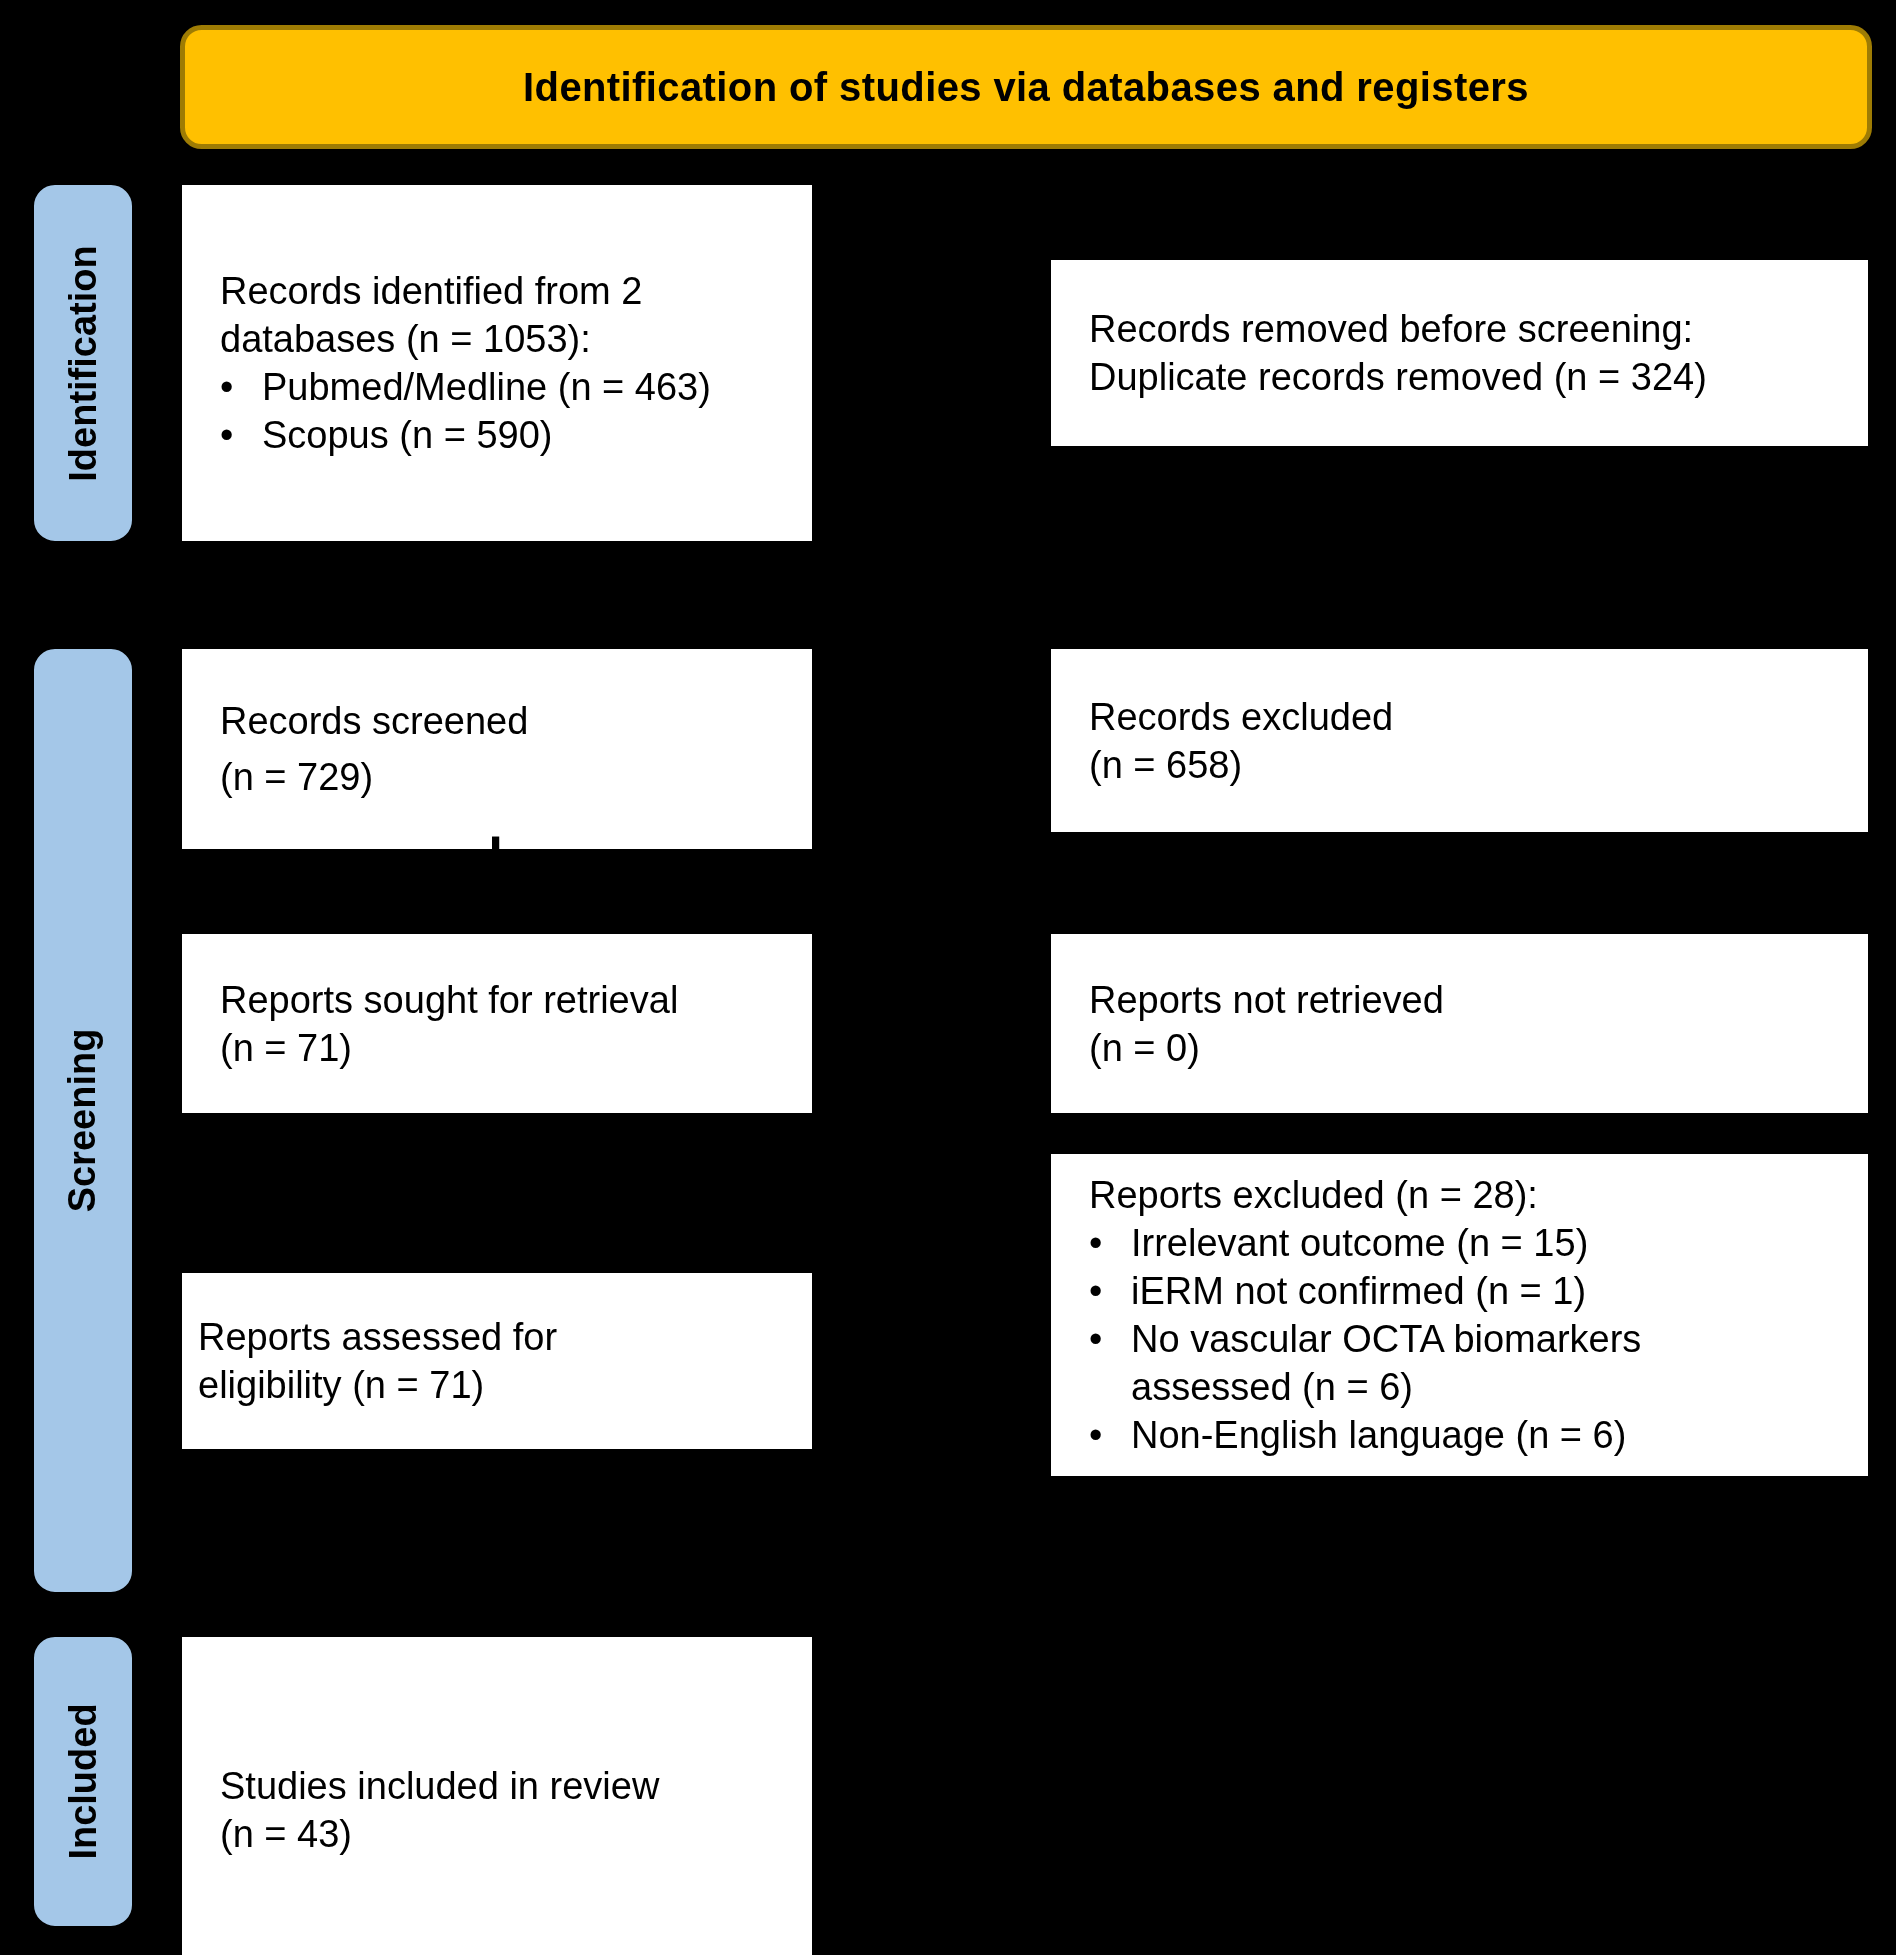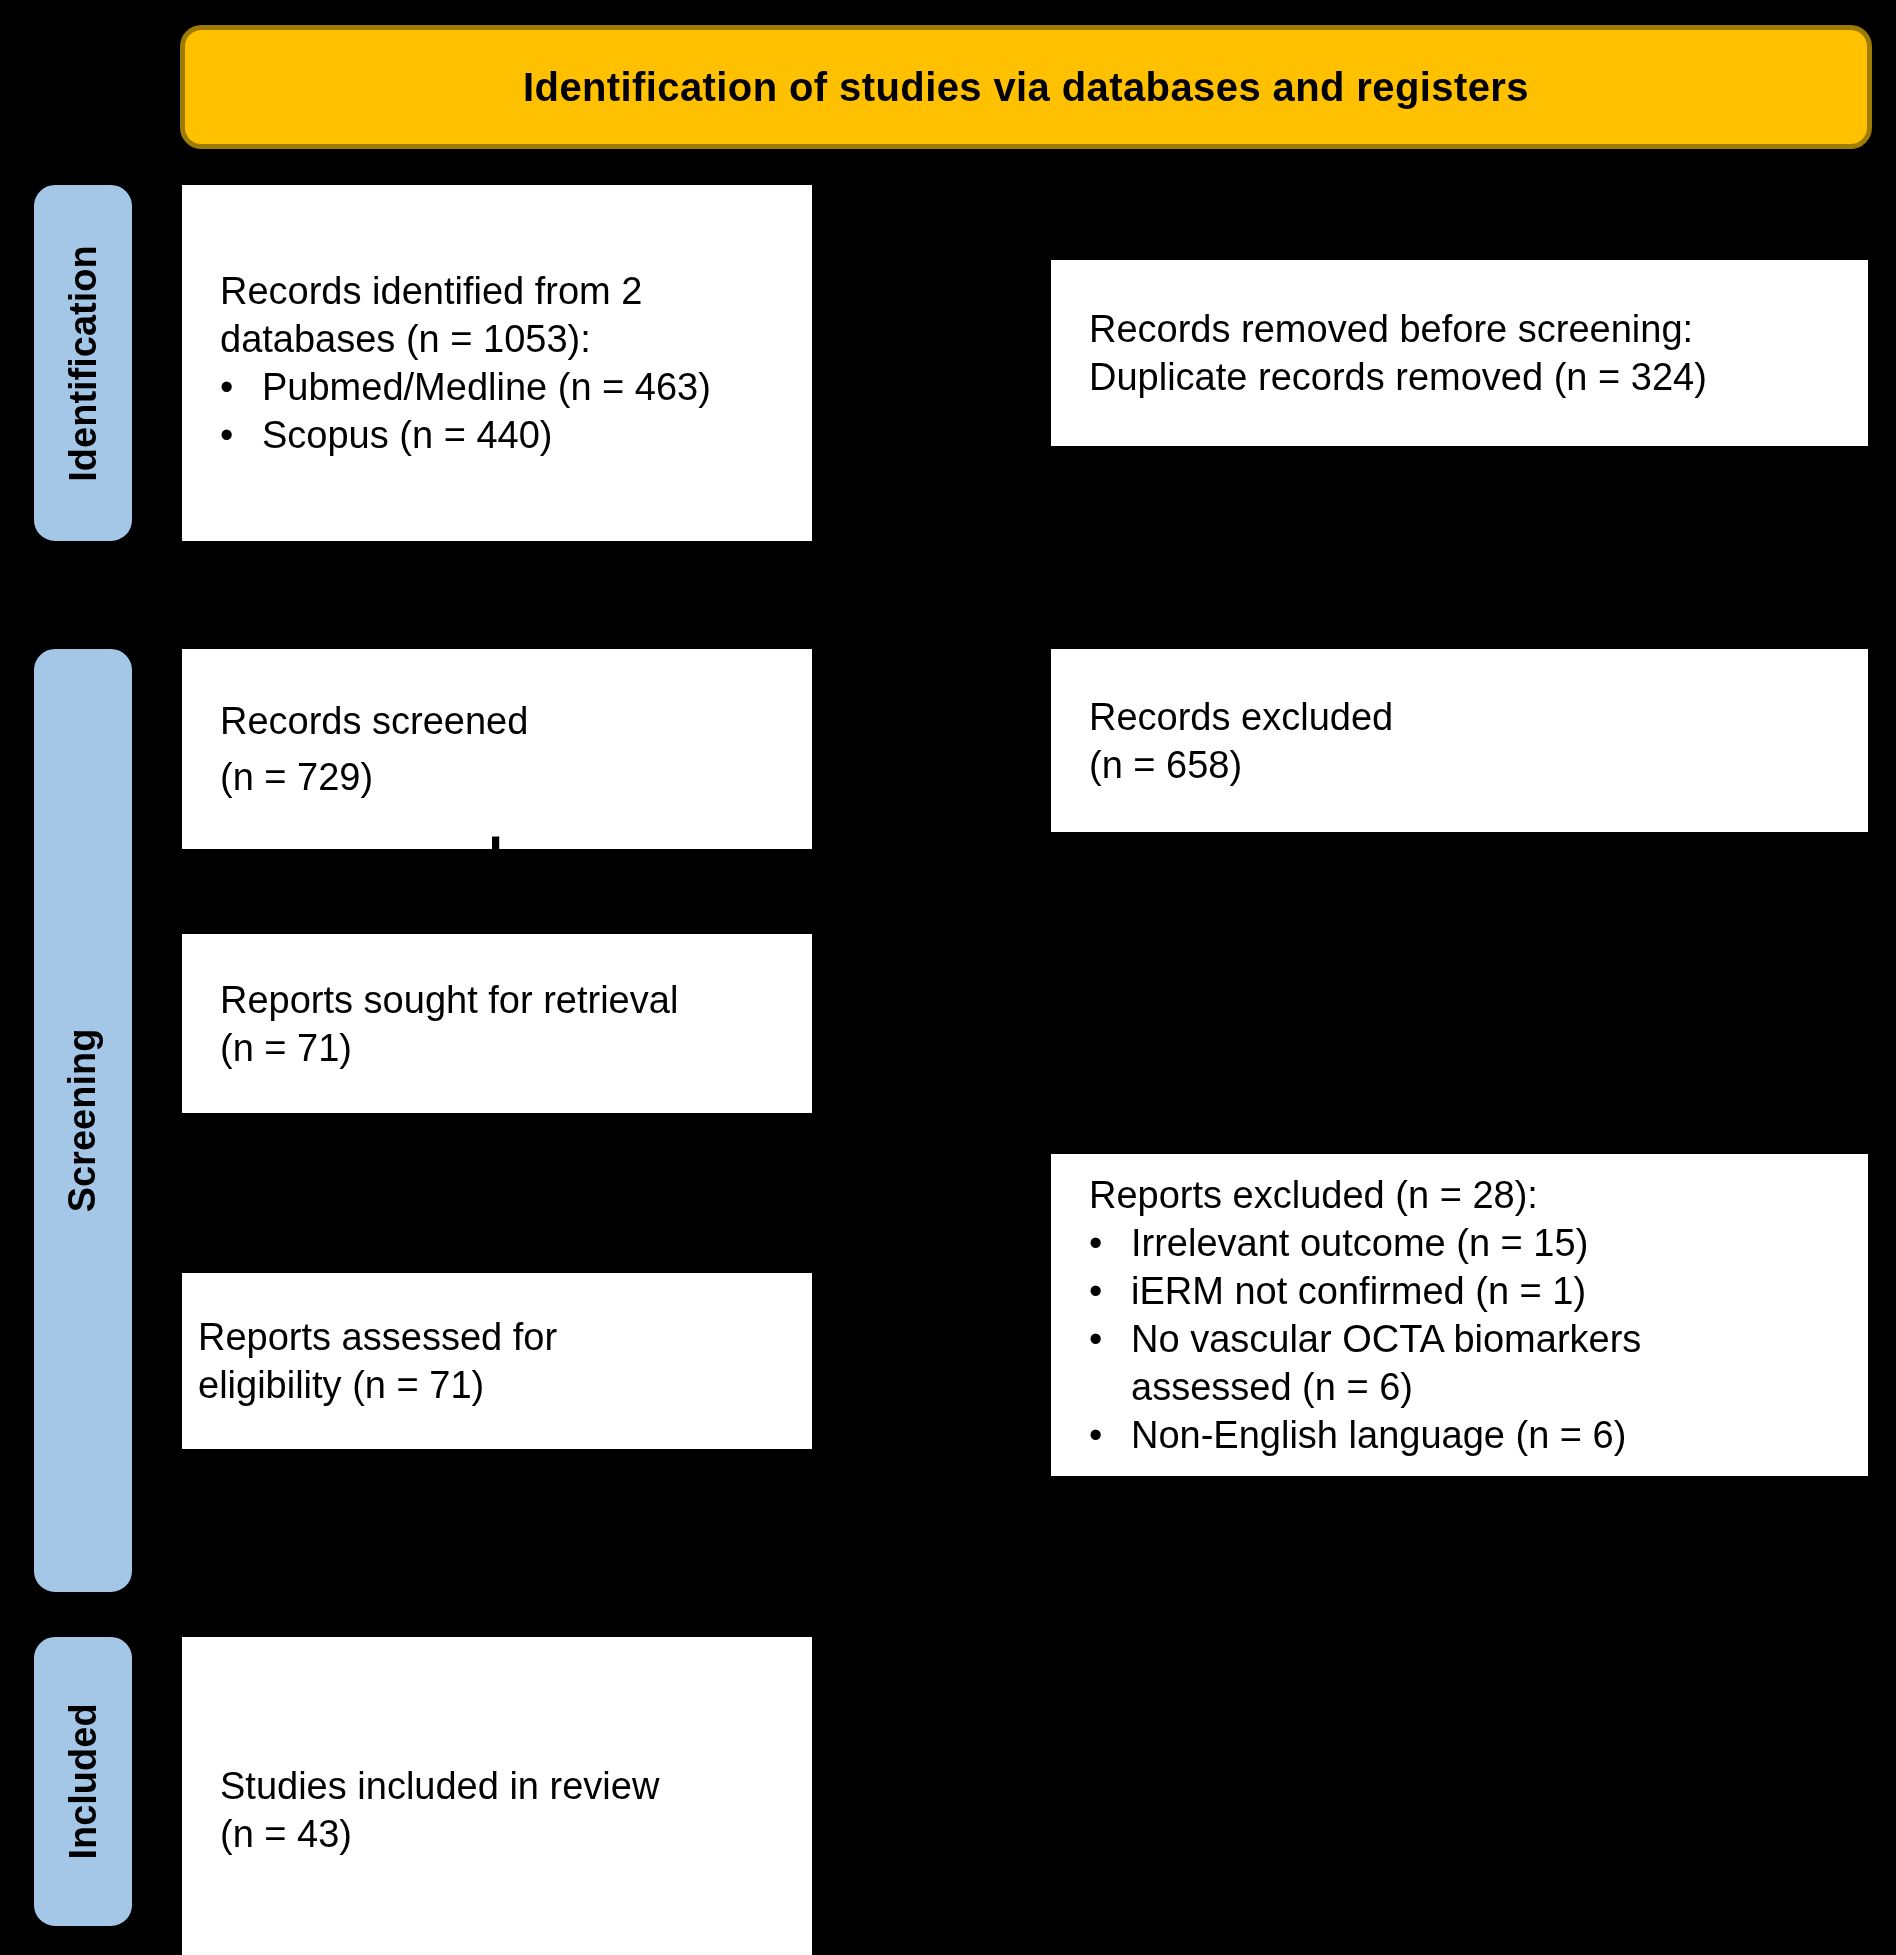--- a/index.html
+++ b/index.html
@@ -120,21 +120,21 @@
 
   <div class="box col-left" id="box-records-identified">
     <div class="line">Records identified from 2</div>
     <div class="line">databases (n = 1053):</div>
     <div class="bullet">
       <span class="dot">•</span>
       <span class="txt">Pubmed/Medline (n = 463)</span>
     </div>
     <div class="bullet">
       <span class="dot">•</span>
-      <span class="txt">Scopus (n = 440)</span>
+      <span class="txt">Scopus (n = 590)</span>
     </div>
   </div>
 
   <div class="box col-left" id="box-records-screened">
     <div class="line">Records screened</div>
     <div class="line">(n = 729)</div>
   </div>
 
   <div class="box col-left" id="box-reports-sought">
     <div class="line">Reports sought for retrieval</div>
@@ -154,20 +154,24 @@
   <div class="box col-right" id="box-records-removed">
     <div class="line">Records removed before screening:</div>
     <div class="line">Duplicate records removed (n = 324)</div>
   </div>
 
   <div class="box col-right" id="box-records-excluded">
     <div class="line">Records excluded</div>
     <div class="line">(n = 658)</div>
   </div>
 
+  <div class="box col-right" id="box-reports-not-retrieved">
+    <div class="line">Reports not retrieved</div>
+    <div class="line">(n = 0)</div>
+  </div>
 
   <div class="box col-right" id="box-reports-excluded">
     <div class="line">Reports excluded (n = 28):</div>
     <div class="bullet">
       <span class="dot">•</span>
       <span class="txt">Irrelevant outcome (n = 15)</span>
     </div>
     <div class="bullet">
       <span class="dot">•</span>
       <span class="txt">iERM not confirmed (n = 1)</span>

